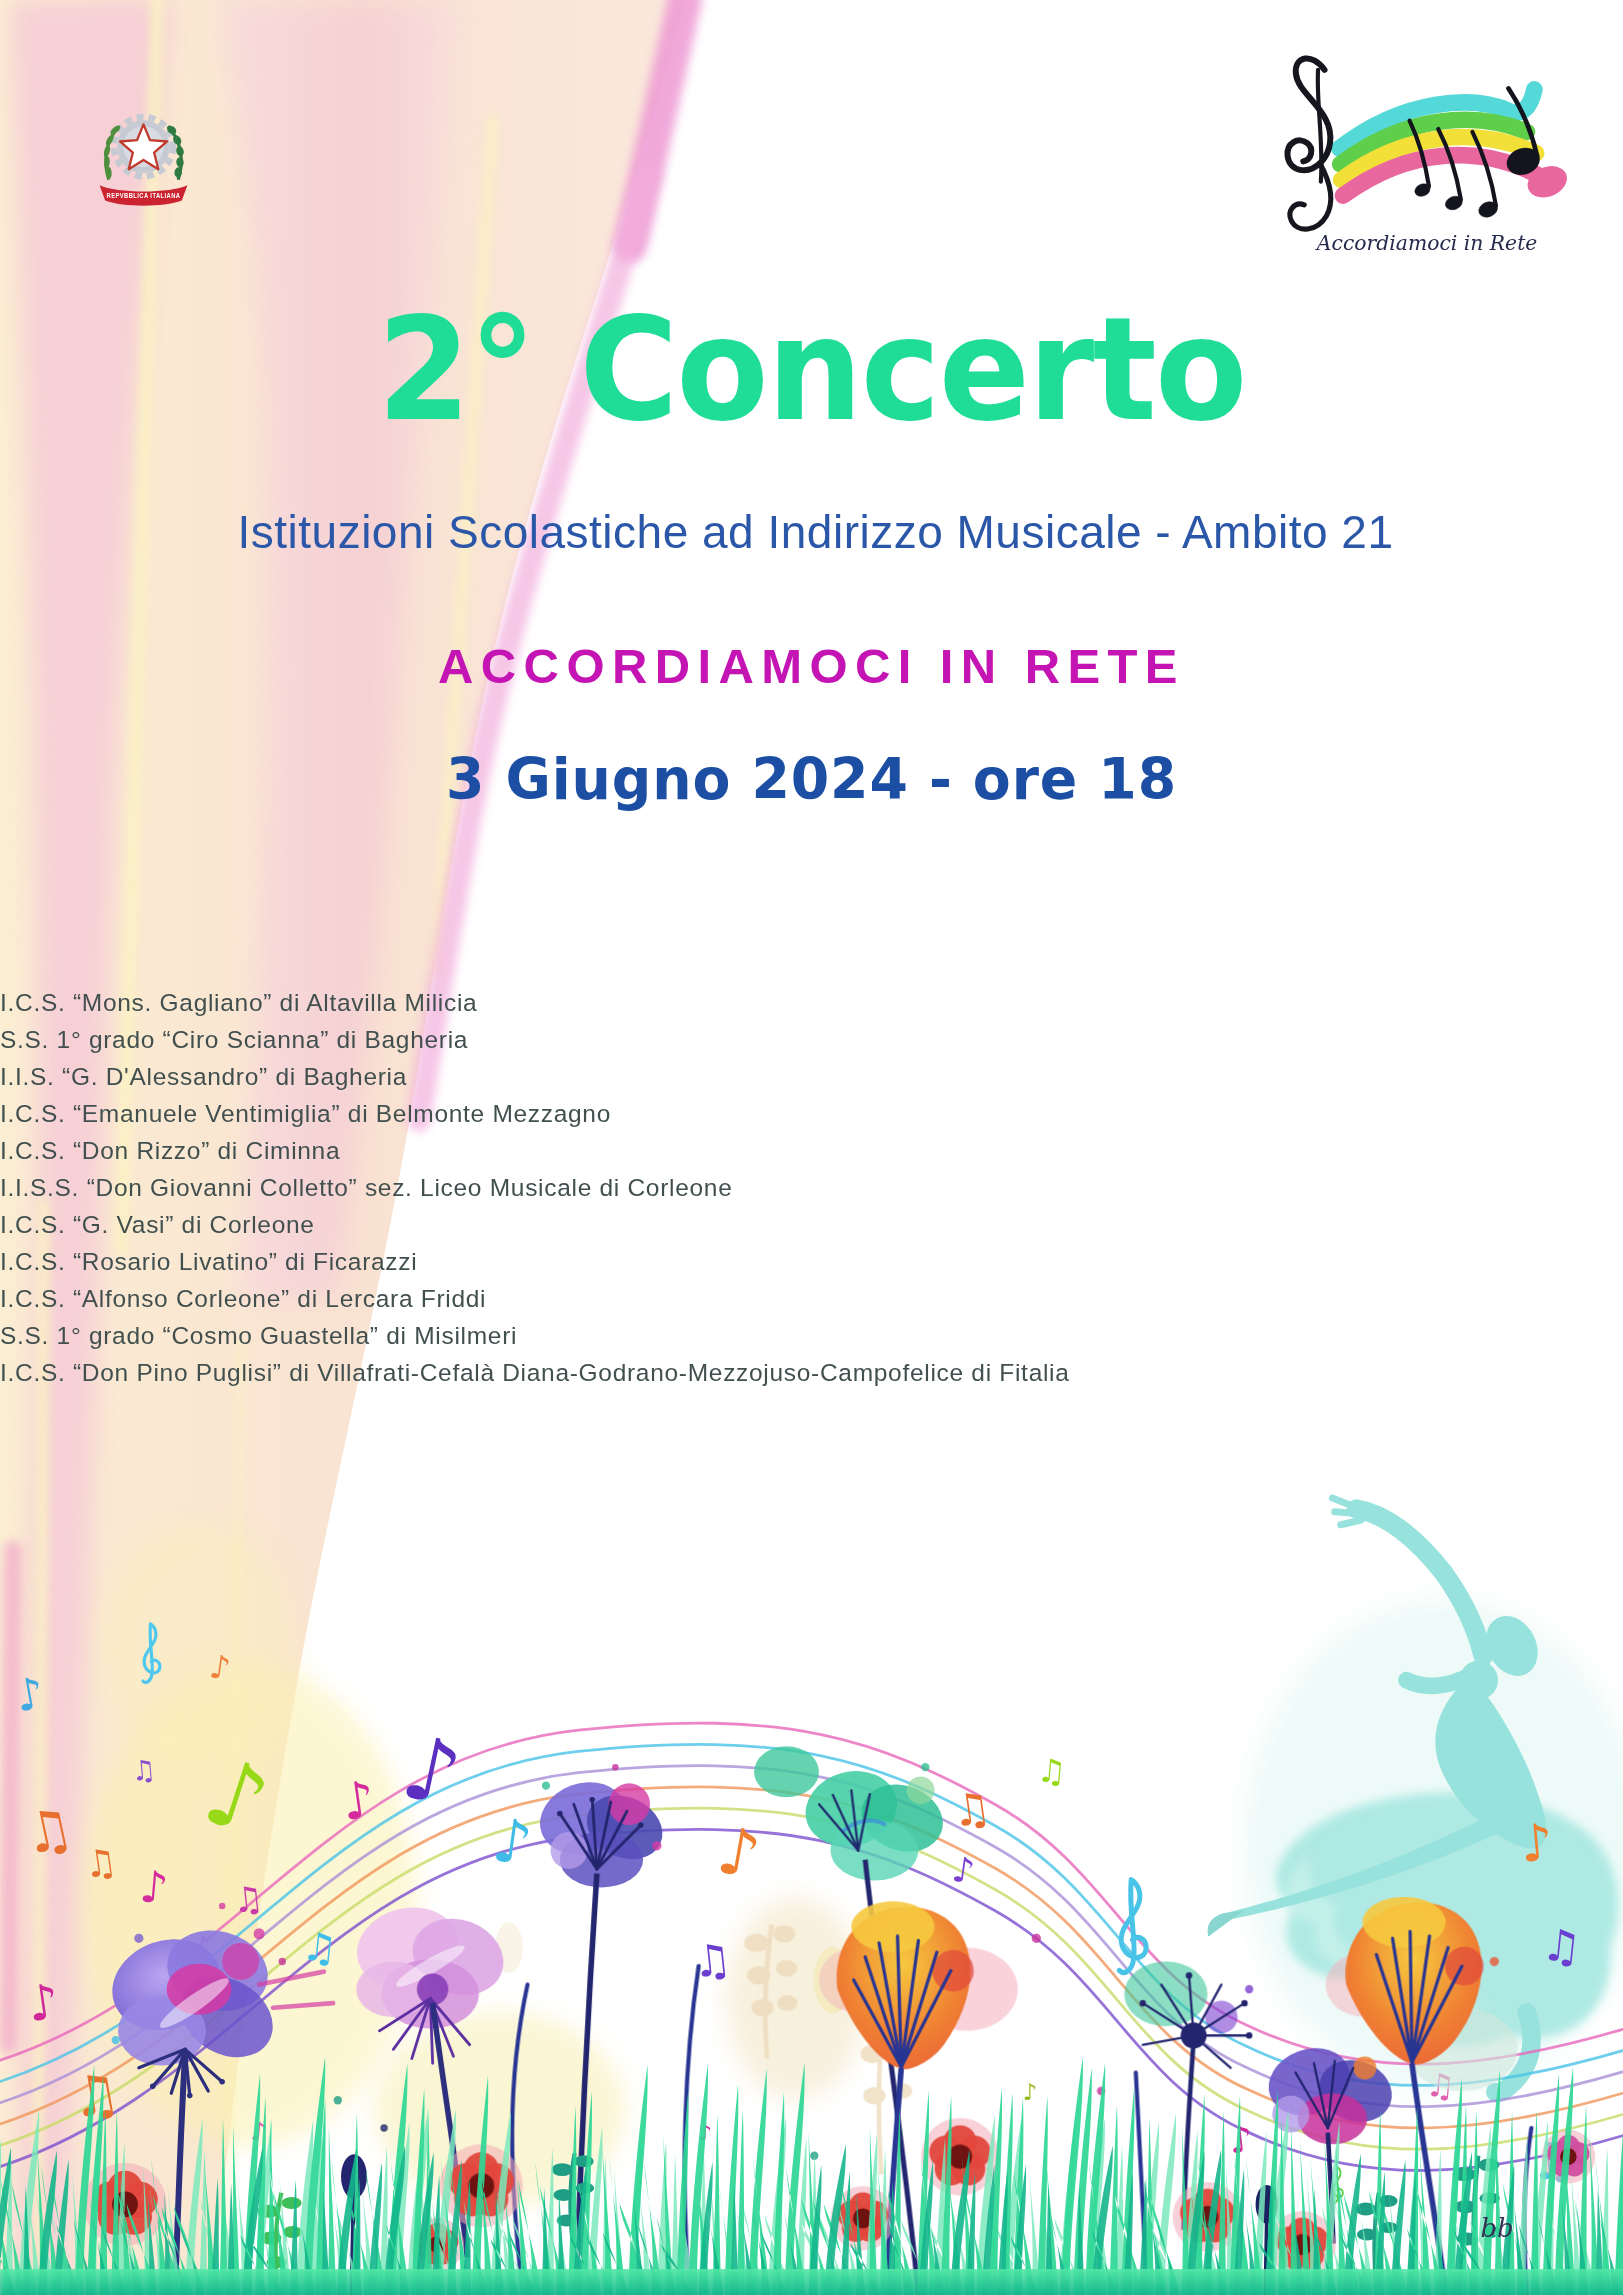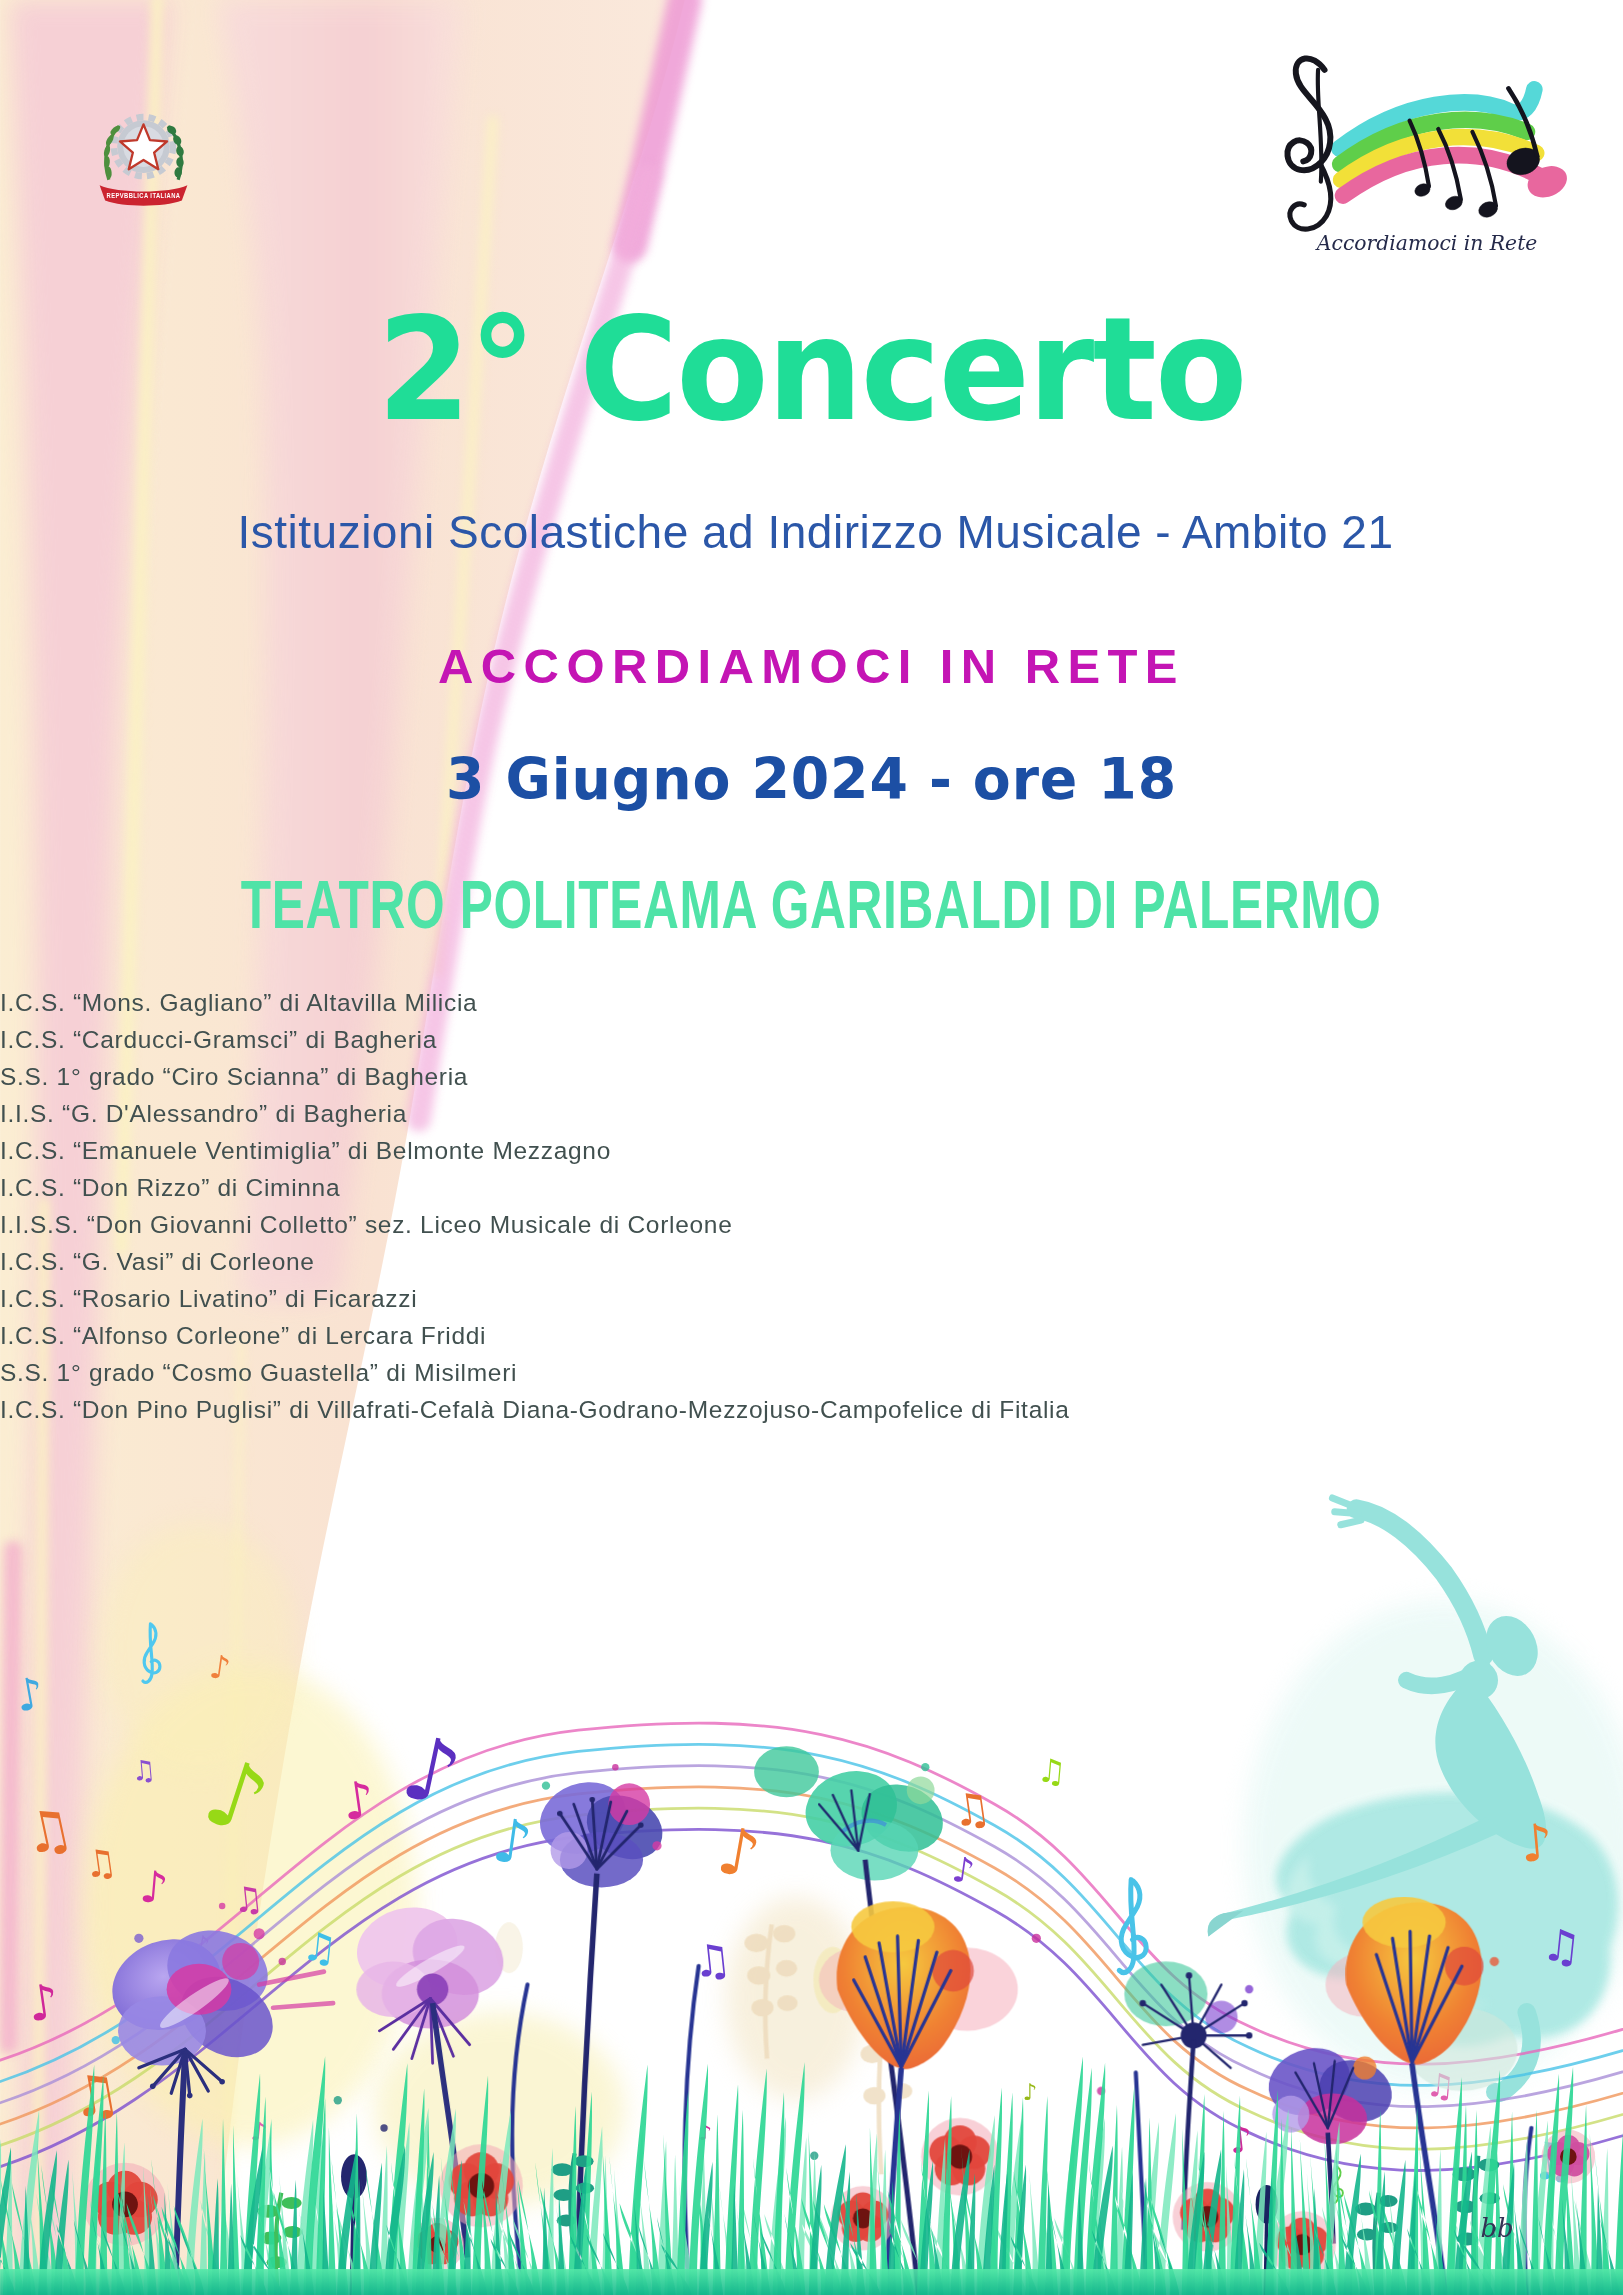--- a/index.html
+++ b/index.html
@@ -558,24 +558,22 @@
 
       <text x="340" y="448" font-size="44" font-style="italic" fill="#252A4A" style="font-family:'DejaVu Serif',serif" text-anchor="middle">Accordiamoci in Rete</text>
     </svg>
   </div>
 
   <main>
     <div class="absline title">2° Concerto</div>
     <div class="absline subtitle">Istituzioni Scolastiche ad Indirizzo Musicale - Ambito 21</div>
     <div class="absline motto">ACCORDIAMOCI IN RETE</div>
     <div class="absline date">3 Giugno 2024 - ore 18</div>
-    <div class="absline venue"><span class="squeeze">TEATRO POLITEAMA GARIBALDI DI PALERMO</span></div>
     <div class="absline schools">
         <div class="school-line">I.C.S. “Mons. Gagliano” di Altavilla Milicia</div>
-        <div class="school-line">I.C.S. “Carducci-Gramsci” di Bagheria</div>
         <div class="school-line">S.S. 1° grado “Ciro Scianna” di Bagheria</div>
         <div class="school-line">I.I.S. “G. D'Alessandro” di Bagheria</div>
         <div class="school-line">I.C.S. “Emanuele Ventimiglia” di Belmonte Mezzagno</div>
         <div class="school-line">I.C.S. “Don Rizzo” di Ciminna</div>
         <div class="school-line">I.I.S.S. “Don Giovanni Colletto” sez. Liceo Musicale di Corleone</div>
         <div class="school-line">I.C.S. “G. Vasi” di Corleone</div>
         <div class="school-line">I.C.S. “Rosario Livatino” di Ficarazzi</div>
         <div class="school-line">I.C.S. “Alfonso Corleone” di Lercara Friddi</div>
         <div class="school-line">S.S. 1° grado “Cosmo Guastella” di Misilmeri</div>
         <div class="school-line">I.C.S. “Don Pino Puglisi” di Villafrati-Cefalà Diana-Godrano-Mezzojuso-Campofelice di Fitalia</div>

